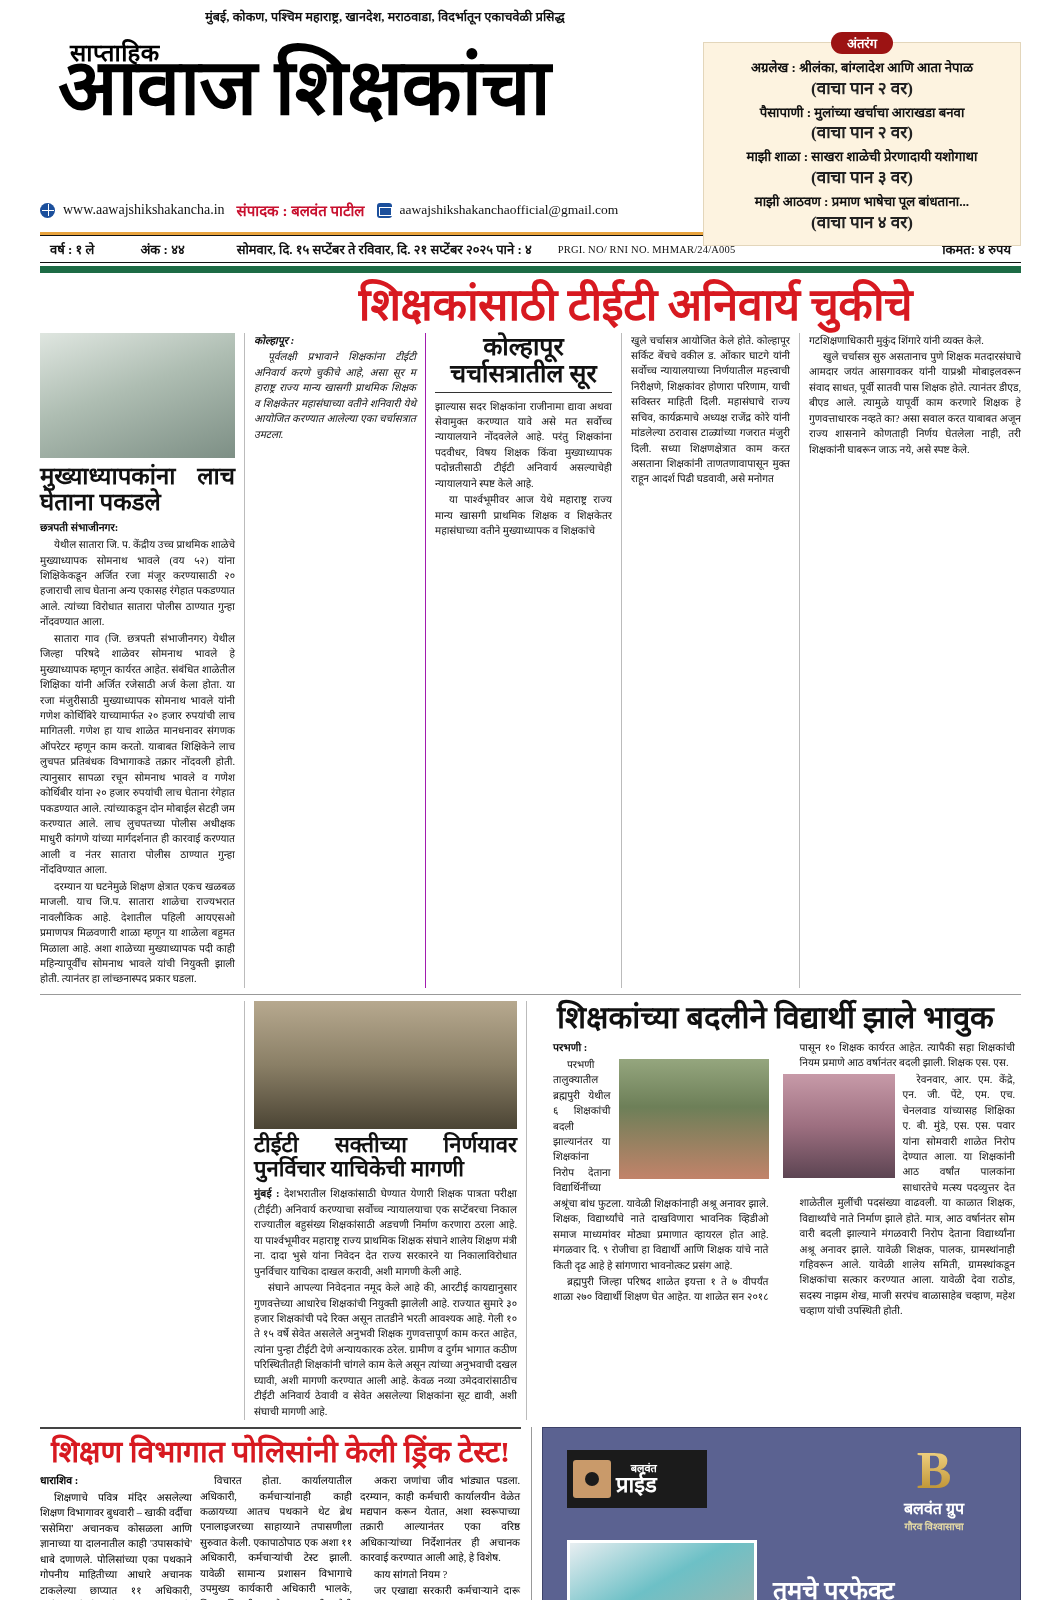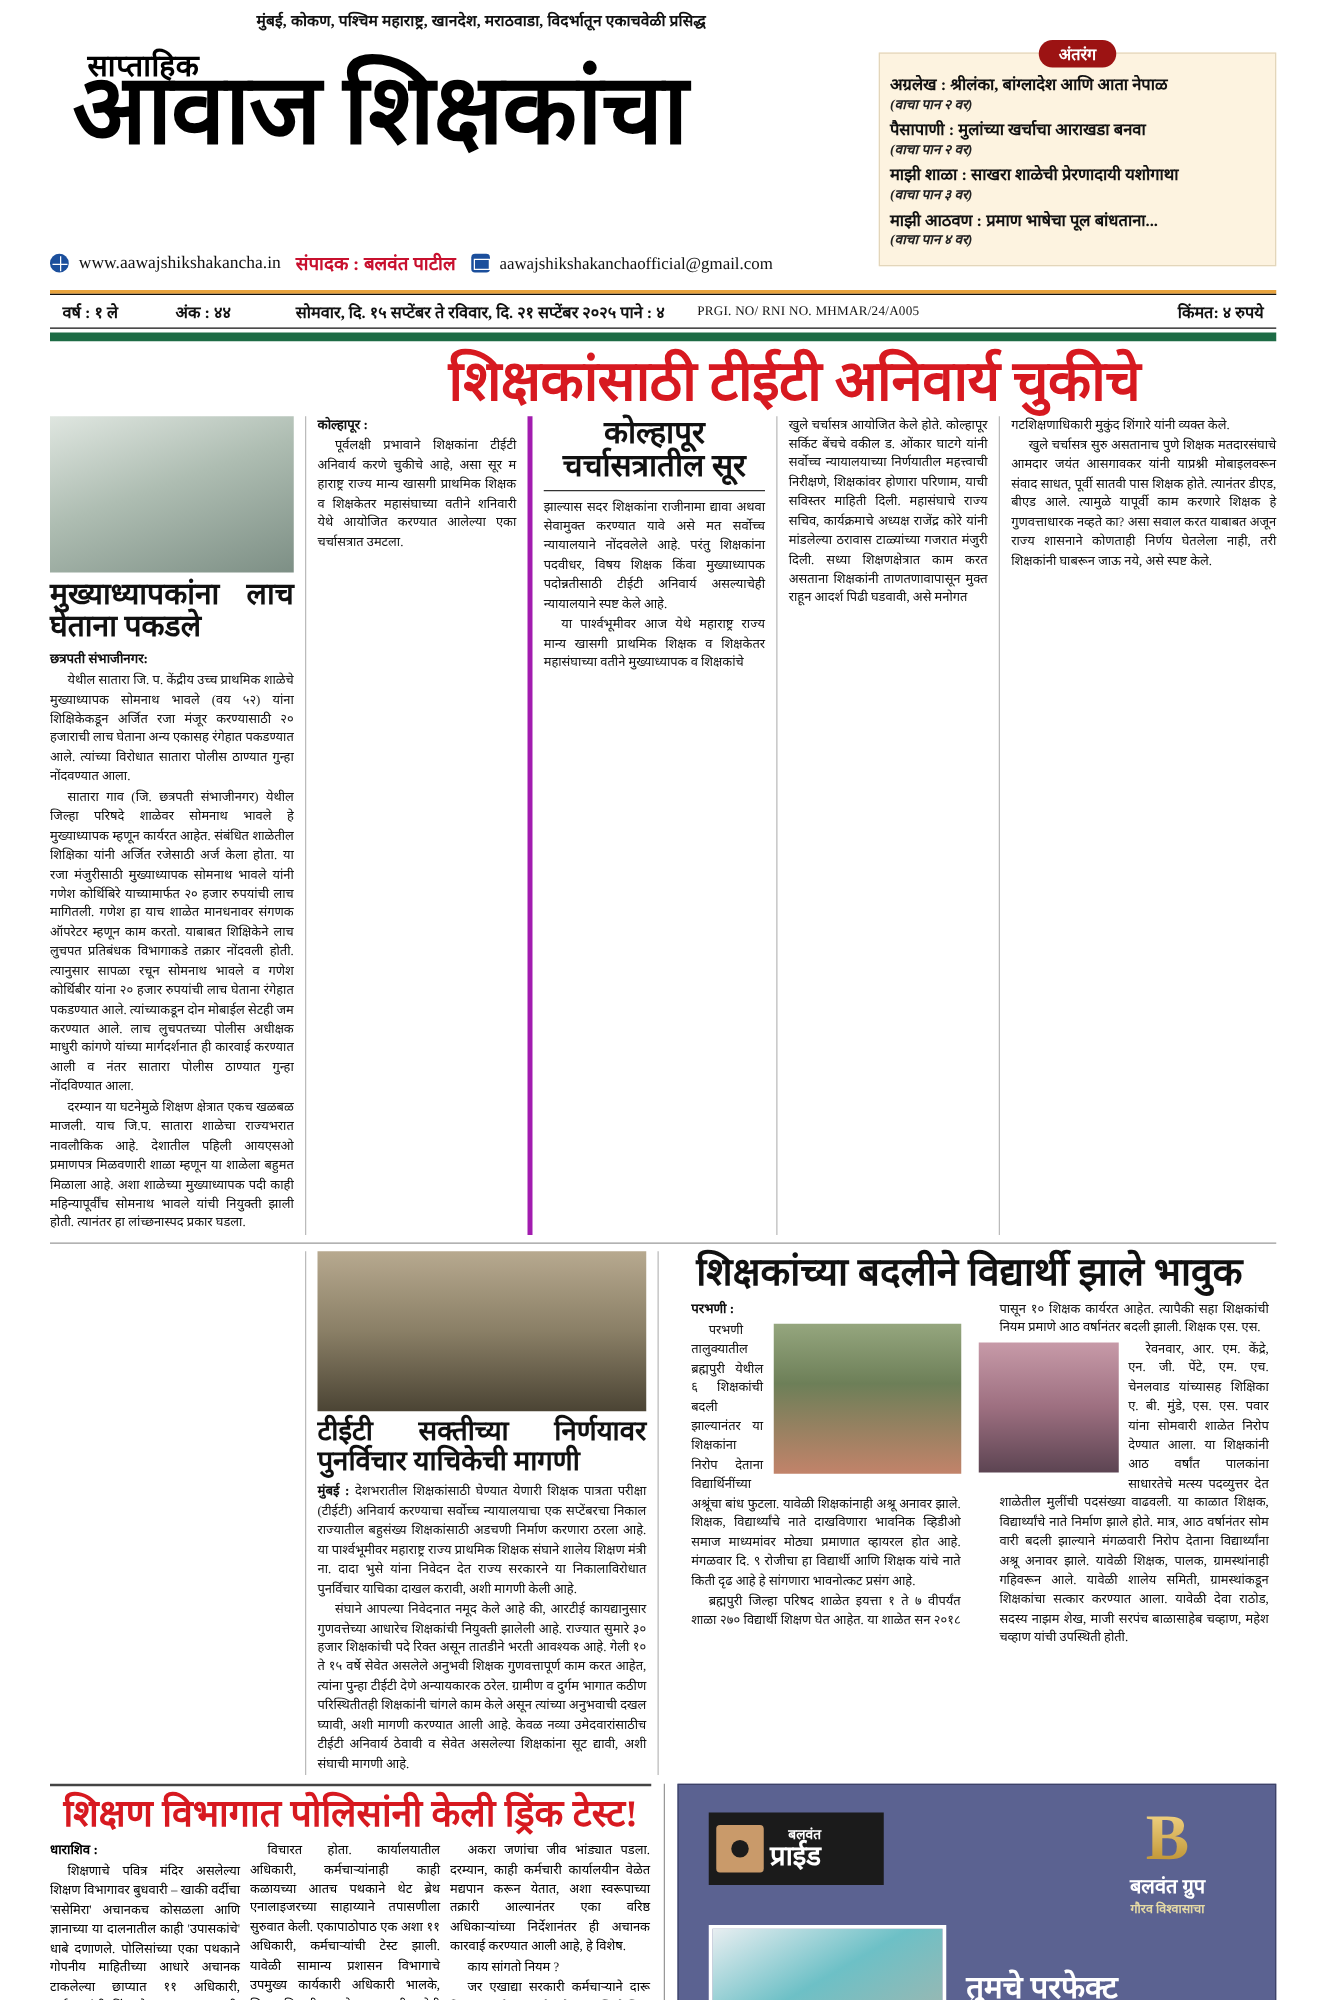--- a/index.html
+++ b/index.html
@@ -106,21 +106,21 @@
 
   
   .antarang {
     position: absolute;
     right: 40px;
     top: 42px;
     width: 318px;
     background: #fdf3e0;
     border: 1px solid #e3d6bb;
     padding: 16px 8px 8px 8px;
-    text-align: left;
+    text-align: center;
   }
   .antarang-badge {
     position: absolute;
     left: 50%;
     transform: translateX(-50%);
     top: -11px;
     background: #9c1313;
     color: #fff;
     font-size: 13px;
     font-weight: 700;
@@ -128,26 +128,25 @@
     border-radius: 11px;
   }
   .ant-item { margin-bottom: 2px; }
   .ant-head {
     font-size: 13.2px;
     font-weight: 700;
     color: #111;
     line-height: 1.35;
   }
   .ant-sub {
-    font-size: 11px;
+    font-size: 17px;
     font-weight: 700;
     color: #222;
     line-height: 1.4;
     margin-bottom: 3px;
-    font-style: italic;
   }
 
   
   .rule-orange { height: 3px; background: #e8a33d; margin: 0 40px; }
   .infobar {
     margin: 0 40px;
     border-top: 1px solid #111;
     border-bottom: 1px solid #111;
     padding: 4px 10px;
     display: flex;
@@ -175,21 +174,21 @@
     letter-spacing: -0.5px;
   }
 
   .topzone { display: flex; gap: 0; margin-top: 2px; }
   .col { font-size: 10.3px; line-height: 1.5; text-align: justify; color: #111; }
   .col p { text-indent: 14px; margin-bottom: 1px; }
   .col p.noind { text-indent: 0; }
   .dateline { font-weight: 700; font-size: 10.6px; text-indent: 0 !important; }
 
   .c-left { width: 205px; padding-right: 9px; border-right: 1px solid #bbb; }
-  .c2 { width: 181px; padding: 0 9px; border-right: 4px solid #a21caf; }
+  .c2 { width: 181px; padding: 0 9px; border-right: 1px solid #a21caf; font-style: italic; }
   .c3 { width: 196px; padding: 0 9px; border-right: 1px solid #bbb; }
   .c4 { width: 178px; padding: 0 9px; border-right: 1px solid #bbb; }
   .c5 { width: 221px; padding-left: 9px; }
 
   .photo {
     width: 100%;
     background: linear-gradient(135deg,#cfd8d2,#9fb0a6);
     position: relative;
     overflow: hidden;
   }

